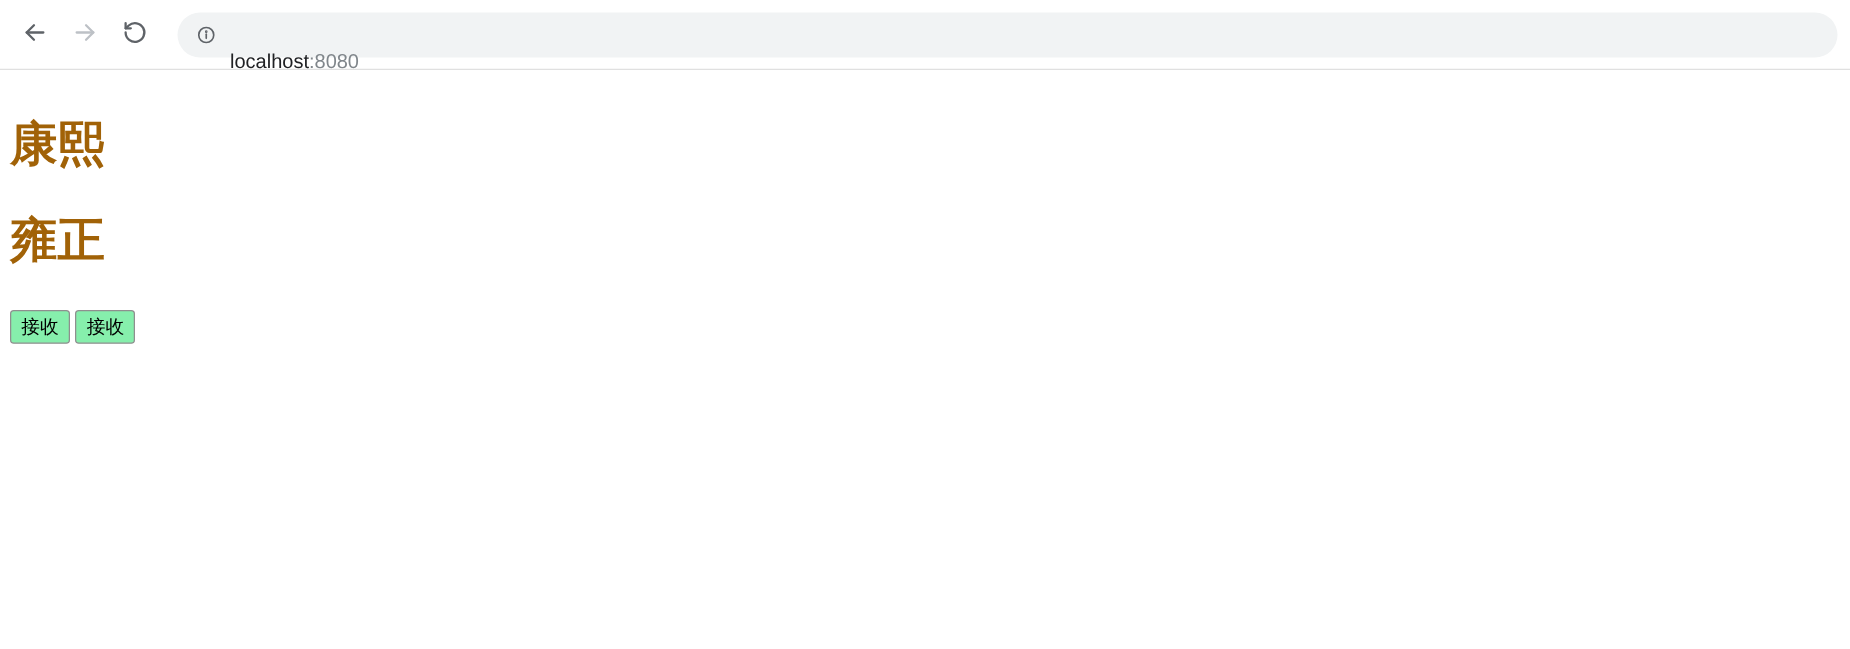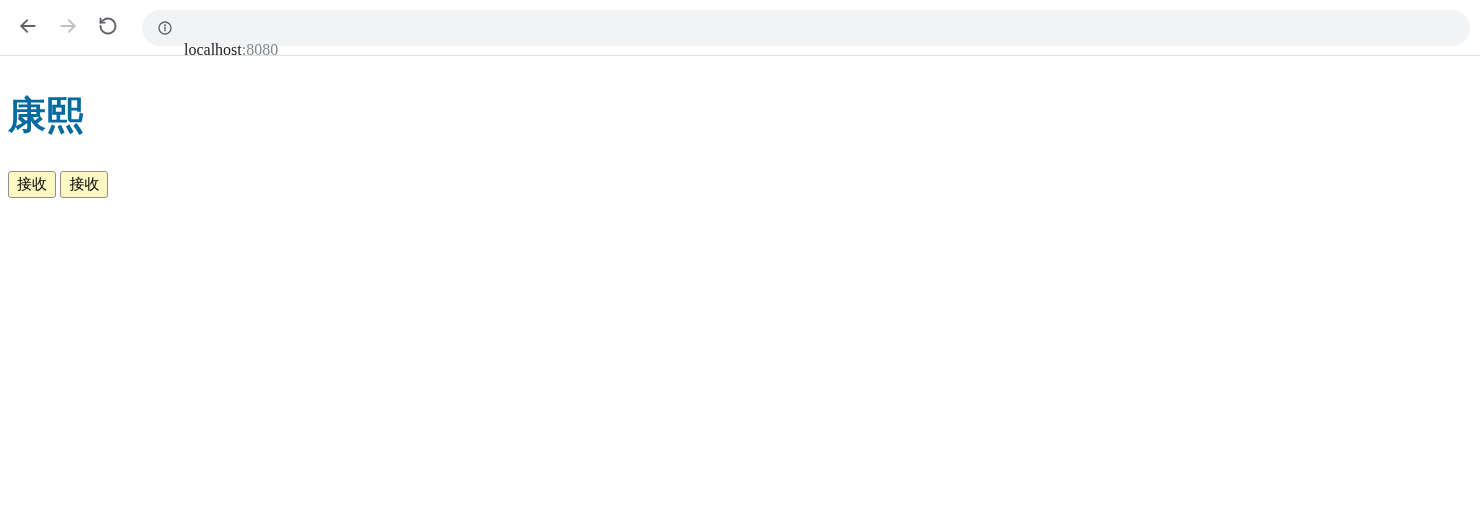--- a/index.html
+++ b/index.html
@@ -59,41 +59,41 @@
       justify-content: center;
       color: #5f6368;
     }
     .info-icon-wrap svg {
       width: 16px;
       height: 16px;
     }
     .url-text {
       font-size: 16px;
       color: #202124;
-      font-family: Liberation Serif, serif;
+      font-family: Liberation Sans, sans-serif;
       margin-top: 44px;
     }
     .url-port {
       color: #80868b;
     }
     .page-content {
       padding: 8px;
     }
     .page-content h1 {
       font-size: 38px;
       font-weight: 900;
-      color: #0369a1;
+      color: #a16207;
       margin: 26px 0 20px 0;
       font-family: "Microsoft YaHei", "PingFang SC", "Hiragino Sans GB", sans-serif;
     }
     .page-content button {
       font-family: Arial, "Microsoft YaHei", sans-serif;
       font-size: 15px;
       padding: 3px 8px;
-      background: #fef9c3;
+      background: #86efac;
       border: 1px solid #8f8f8f;
       border-radius: 3px;
       cursor: pointer;
       margin: 10px 0 8px 0;
     }
   </style>
 </head>
 <body>
 
 <div class="browser-toolbar">
@@ -128,15 +128,16 @@
         <line x1="12" y1="11" x2="12" y2="16"></line>
         <circle cx="12" cy="8" r="0.6" fill="currentColor"></circle>
       </svg>
     </span>
     <span class="url-text"><span>localhost</span><span class="url-port">:8080</span></span>
   </div>
 </div>
 
 <div class="page-content">
   <h1>康熙</h1>
+  <h1>雍正</h1>
   <button>接收</button>
   <button>接收</button>
 </div>
 
 </body></html>

